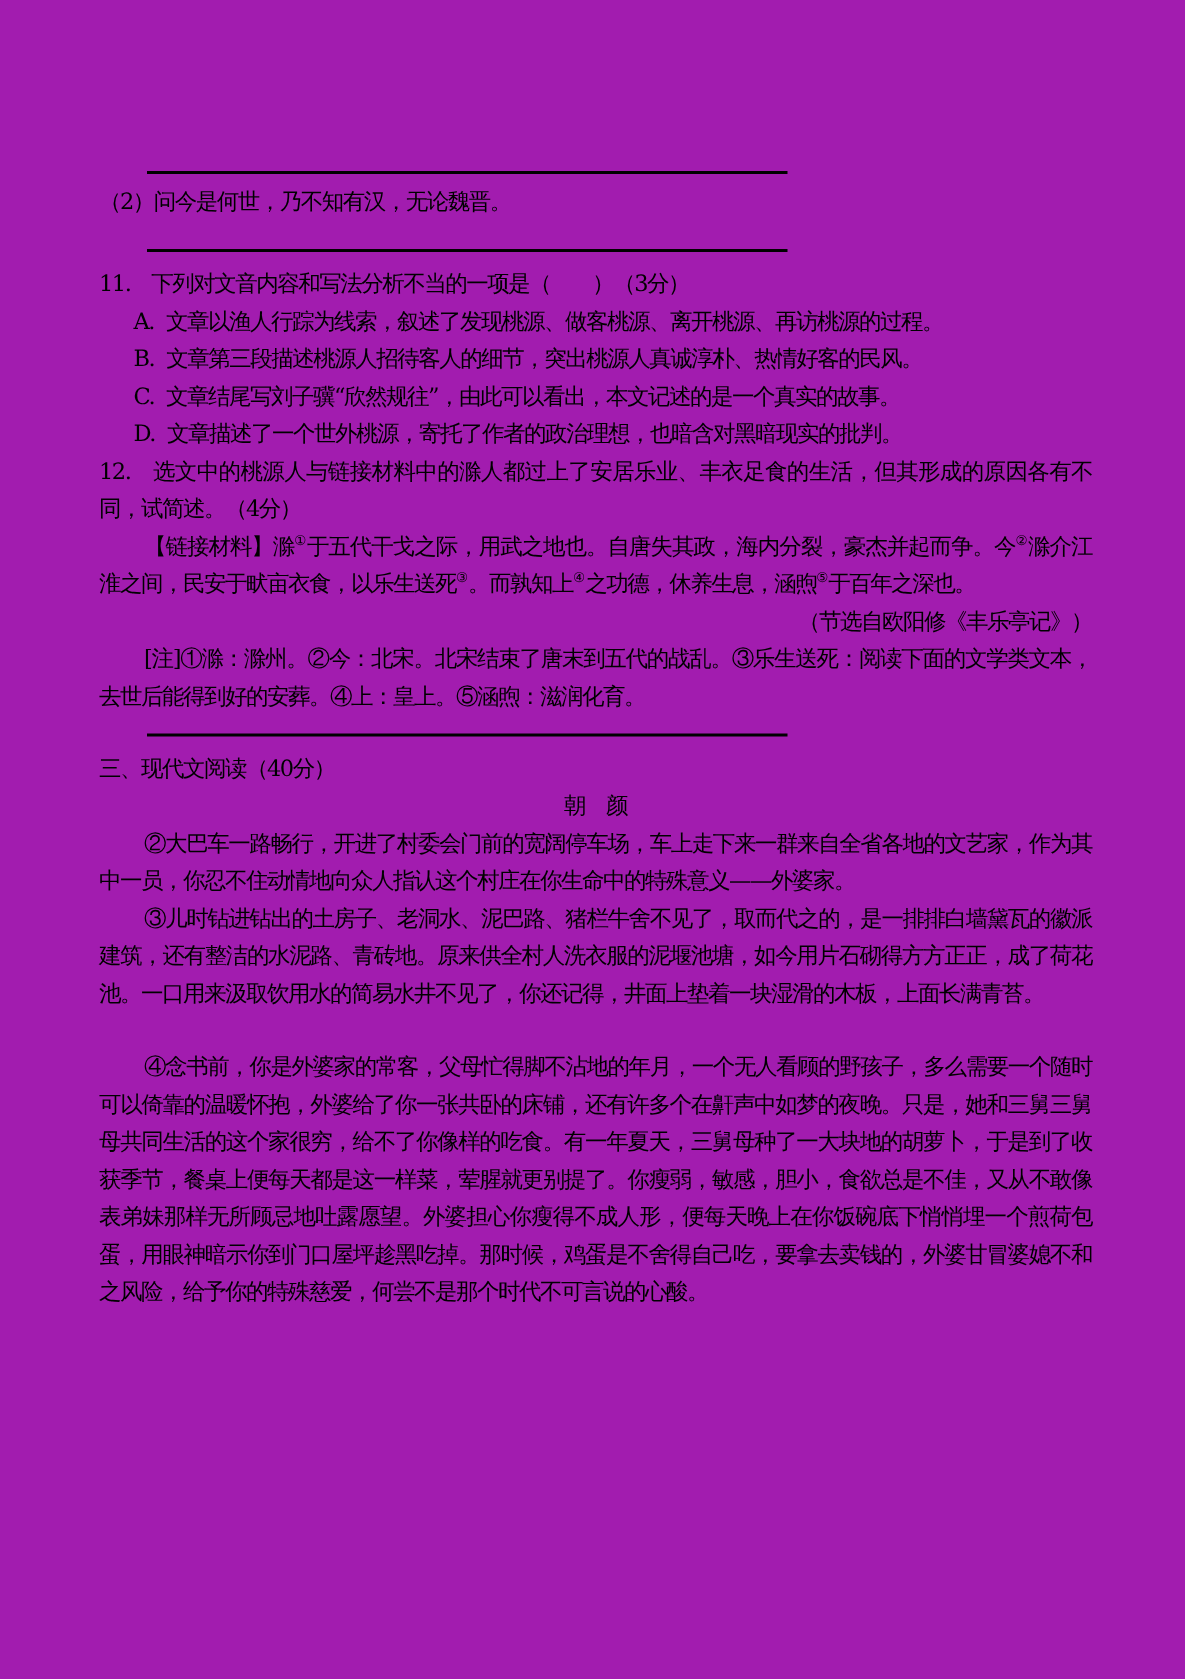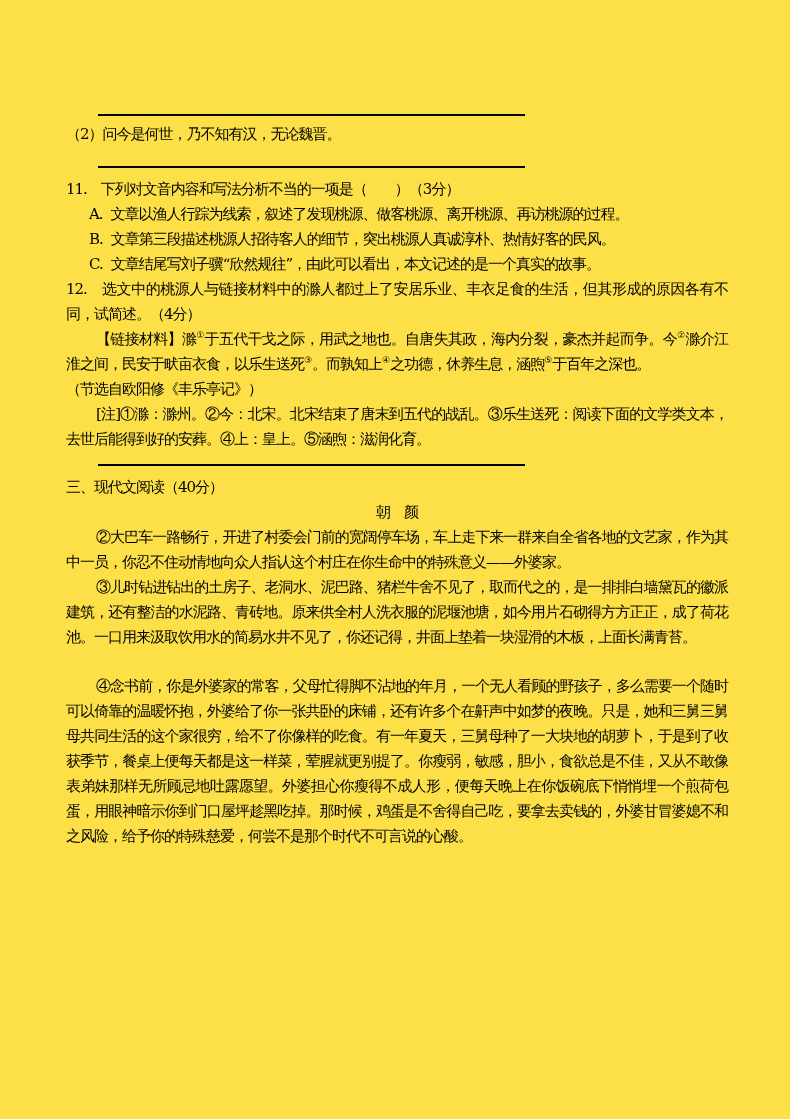--- a/index.html
+++ b/index.html
@@ -1,21 +1,21 @@
 <!DOCTYPE html>
 <html><head>
 <meta charset="utf-8">
 <style>
   * { margin: 0; padding: 0; box-sizing: border-box; }
   html, body { background: #ffffff; }
   .page {
     position: relative;
     width: 790px;
     height: 1119px;
-    background: #fde047;
+    background: #a21caf;
     padding: 0 62px 0 66px;
     font-family: "DejaVu Serif", "Liberation Serif", serif;
     font-size: 15px;
     line-height: 25px;
     letter-spacing: -1px;
     color: #000000;
     overflow: hidden;
   }
   .ans-rule {
     height: 0;
@@ -26,21 +26,21 @@
   .rule-1 { margin-top: 114px; }
   .rule-2 { margin-top: 19px; }
   .rule-3 { margin-top: 12px; }
   .line { min-height: 25px; }
   .quote-line { margin-top: 6px; }
   .q11-stem { margin-top: 9px; }
   .option { margin-left: 23px; text-align: justify; }
   .opt-label { margin-right: 8px; }
   .para { text-align: justify; }
   .indent { text-indent: 2em; }
-  .right { text-align: left; }
+  .right { text-align: right; }
   .center { text-align: center; }
   .gap-before { margin-top: 25px; font-family: Liberation Mono, monospace; }
   sup { font-size: 9px; letter-spacing: 0; vertical-align: super; line-height: 0; }
   u { text-decoration: underline; text-underline-offset: 3px; }
 </style>
 </head>
 <body>
 
 <div class="page">
 
@@ -53,20 +53,23 @@
   <div class="line q11-stem">11.　下列对文音内容和写法分析不当的一项是（　　）（3分）</div>
 
   <div class="line option">
     <span class="opt-label">A.</span><span>文章以渔人行踪为线索，叙述了发现桃源、做客桃源、离开桃源、再访桃源的过程。</span>
   </div>
   <div class="line option">
     <span class="opt-label">B.</span><span>文章第三段描述桃源人招待客人的细节，突出桃源人真诚淳朴、热情好客的民风。</span>
   </div>
   <div class="line option">
     <span class="opt-label">C.</span><span>文章结尾写刘子骥“欣然规往”，由此可以看出，本文记述的是一个真实的故事。</span>
+  </div>
+  <div class="line option">
+    <span class="opt-label">D.</span><span>文章描述了一个世外桃源，寄托了作者的政治理想，也暗含对黑暗现实的批判。</span>
   </div>
 
   <div class="line para">12.　选文中的桃源人与链接材料中的滁人都过上了安居乐业、丰衣足食的生活，但其形成的原因各有不同，试简述。（4分）</div>
 
   <div class="line para indent"><span>【链接材料】滁</span><sup>①</sup><span>于五代干戈之际，用武之地也。自唐失其政，海内分裂，豪杰并起而争。今</span><sup>②</sup><span>滁介江淮之间，民安于畎亩衣食，以乐生送死</span><sup>③</sup><span>。而孰知上</span><sup>④</sup><span>之功德，休养生息，涵煦</span><sup>⑤</sup><span>于百年之深也。</span></div>
 
   <div class="line right">（节选自欧阳修《丰乐亭记》）</div>
 
   <div class="line para indent">[注]①滁：滁州。②今：北宋。北宋结束了唐末到五代的战乱。③乐生送死：阅读下面的文学类文本，去世后能得到好的安葬。④上：皇上。⑤涵煦：滋润化育。</div>
 

